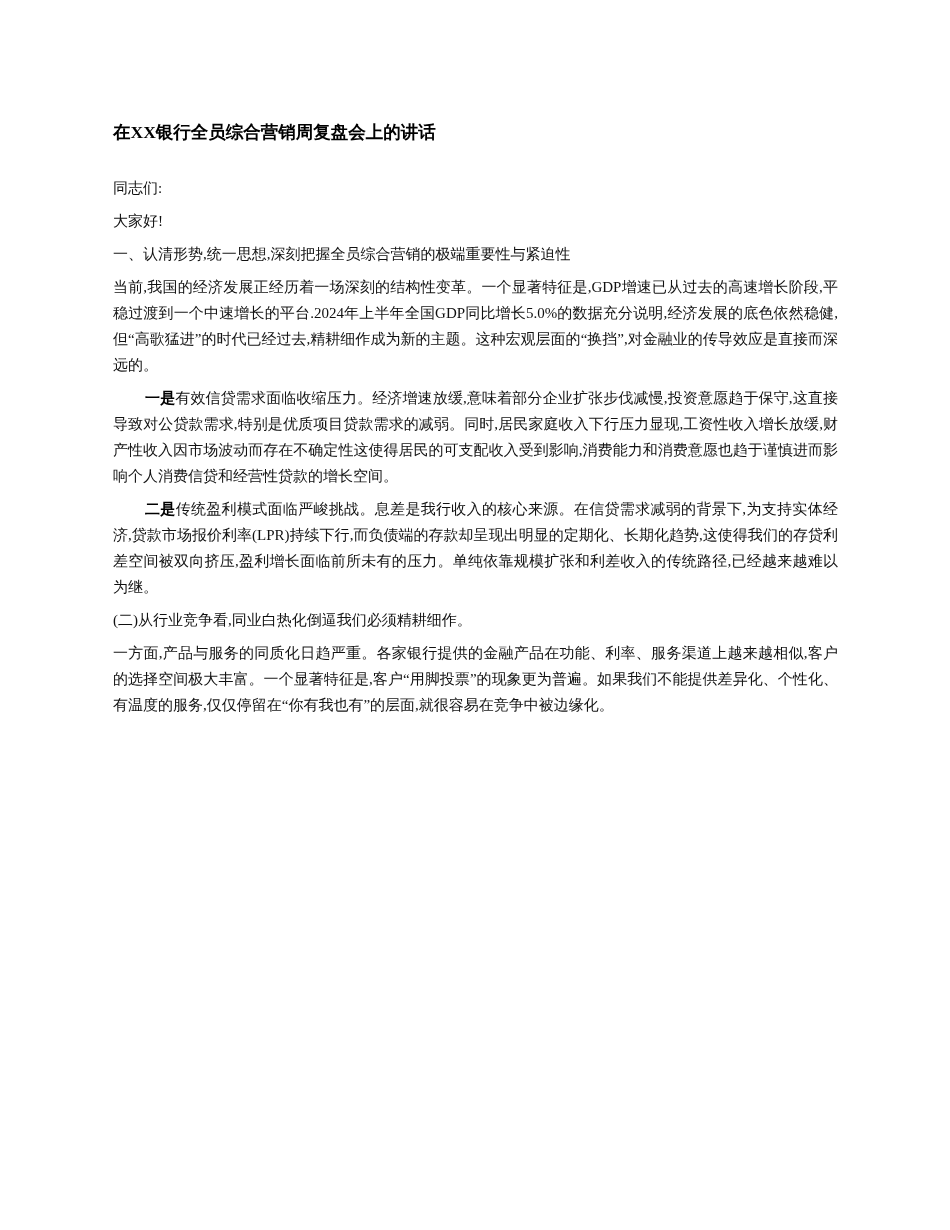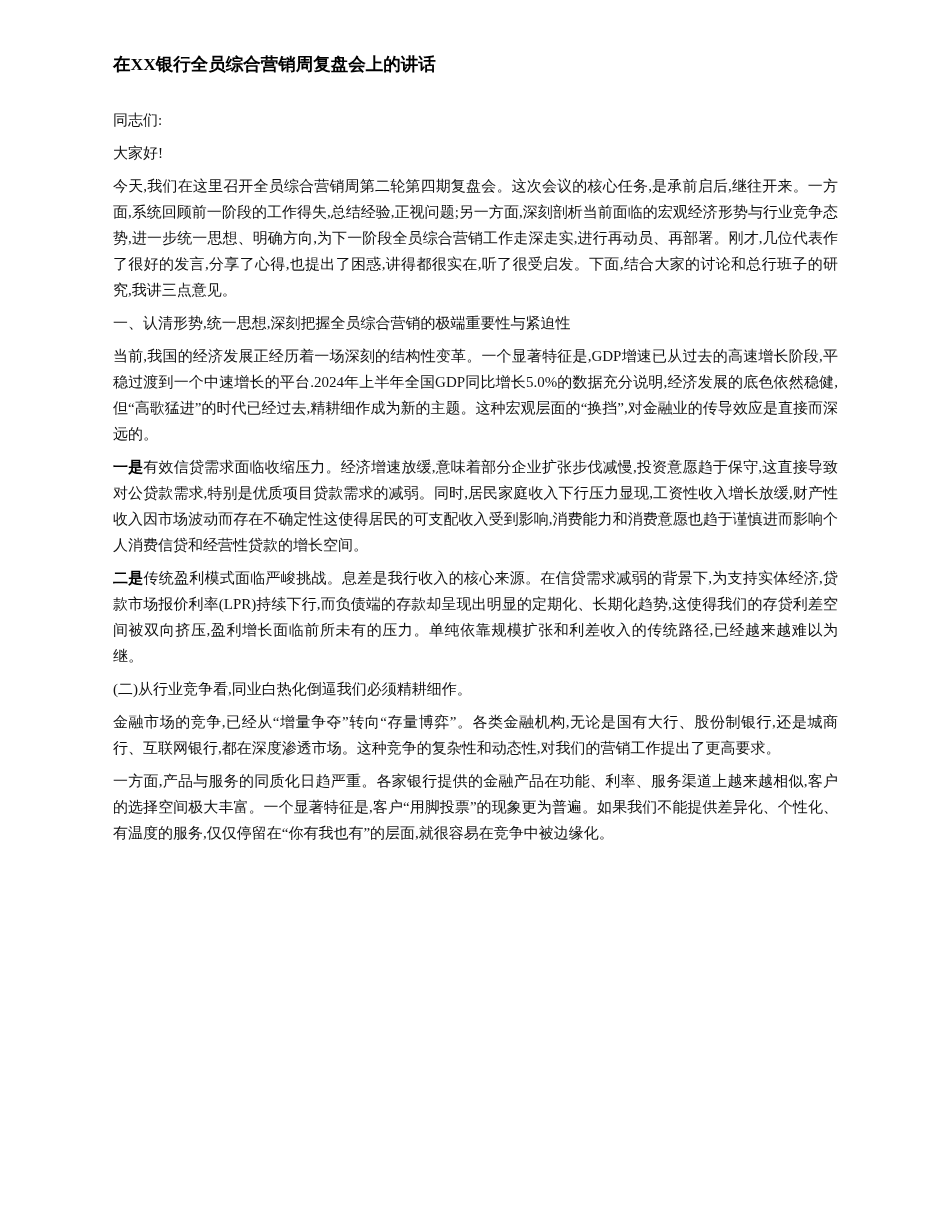--- a/index.html
+++ b/index.html
@@ -11,21 +11,21 @@
     width: 950px;
     height: 1230px;
     overflow: hidden;
     font-family: "Liberation Serif", "DejaVu Serif", serif;
     color: #1a1a1a;
   }
   .page {
     box-sizing: border-box;
     width: 950px;
     min-height: 1230px;
-    padding: 51px 112px 40px 113px;
+    padding: 119px 112px 40px 113px;
     background: #ffffff;
   }
   .doc-title {
     font-size: 17.5px;
     font-weight: bold;
     line-height: 26px;
     margin: 0 0 30px 0;
     color: #000000;
   }
   .para {
@@ -33,32 +33,31 @@
     line-height: 26px;
     margin: 0 0 7px 0;
     text-align: justify;
     text-justify: inter-ideograph;
     word-break: break-all;
     color: #111111;
   }
   .para strong {
     font-weight: bold;
     color: #000000;
+    margin-left: 32px;
   }
 </style>
 </head>
 <body>
 
 <div class="page">
   <h1 class="doc-title">在XX银行全员综合营销周复盘会上的讲话</h1>
   <div id="paragraphs">
       <p class="para">同志们:</p>
       <p class="para">大家好!</p>
-      <p class="para">今天,我们在这里召开全员综合营销周第二轮第四期复盘会。这次会议的核心任务,是承前启后,继往开来。一方面,系统回顾前一阶段的工作得失,总结经验,正视问题;另一方面,深刻剖析当前面临的宏观经济形势与行业竞争态势,进一步统一思想、明确方向,为下一阶段全员综合营销工作走深走实,进行再动员、再部署。刚才,几位代表作了很好的发言,分享了心得,也提出了困惑,讲得都很实在,听了很受启发。下面,结合大家的讨论和总行班子的研究,我讲三点意见。</p>
       <p class="para">一、认清形势,统一思想,深刻把握全员综合营销的极端重要性与紧迫性</p>
       <p class="para">当前,我国的经济发展正经历着一场深刻的结构性变革。一个显著特征是,GDP增速已从过去的高速增长阶段,平稳过渡到一个中速增长的平台.2024年上半年全国GDP同比增长5.0%的数据充分说明,经济发展的底色依然稳健,但“高歌猛进”的时代已经过去,精耕细作成为新的主题。这种宏观层面的“换挡”,对金融业的传导效应是直接而深远的。</p>
       <p class="para"><strong>一是</strong>有效信贷需求面临收缩压力。经济增速放缓,意味着部分企业扩张步伐减慢,投资意愿趋于保守,这直接导致对公贷款需求,特别是优质项目贷款需求的减弱。同时,居民家庭收入下行压力显现,工资性收入增长放缓,财产性收入因市场波动而存在不确定性这使得居民的可支配收入受到影响,消费能力和消费意愿也趋于谨慎进而影响个人消费信贷和经营性贷款的增长空间。</p>
       <p class="para"><strong>二是</strong>传统盈利模式面临严峻挑战。息差是我行收入的核心来源。在信贷需求减弱的背景下,为支持实体经济,贷款市场报价利率(LPR)持续下行,而负债端的存款却呈现出明显的定期化、长期化趋势,这使得我们的存贷利差空间被双向挤压,盈利增长面临前所未有的压力。单纯依靠规模扩张和利差收入的传统路径,已经越来越难以为继。</p>
       <p class="para">(二)从行业竞争看,同业白热化倒逼我们必须精耕细作。</p>
-      <p class="para">金融市场的竞争,已经从“增量争夺”转向“存量博弈”。各类金融机构,无论是国有大行、股份制银行,还是城商行、互联网银行,都在深度渗透市场。这种竞争的复杂性和动态性,对我们的营销工作提出了更高要求。</p>
       <p class="para">一方面,产品与服务的同质化日趋严重。各家银行提供的金融产品在功能、利率、服务渠道上越来越相似,客户的选择空间极大丰富。一个显著特征是,客户“用脚投票”的现象更为普遍。如果我们不能提供差异化、个性化、有温度的服务,仅仅停留在“你有我也有”的层面,就很容易在竞争中被边缘化。</p>
     </div>
 </div>
 
 </body></html>

